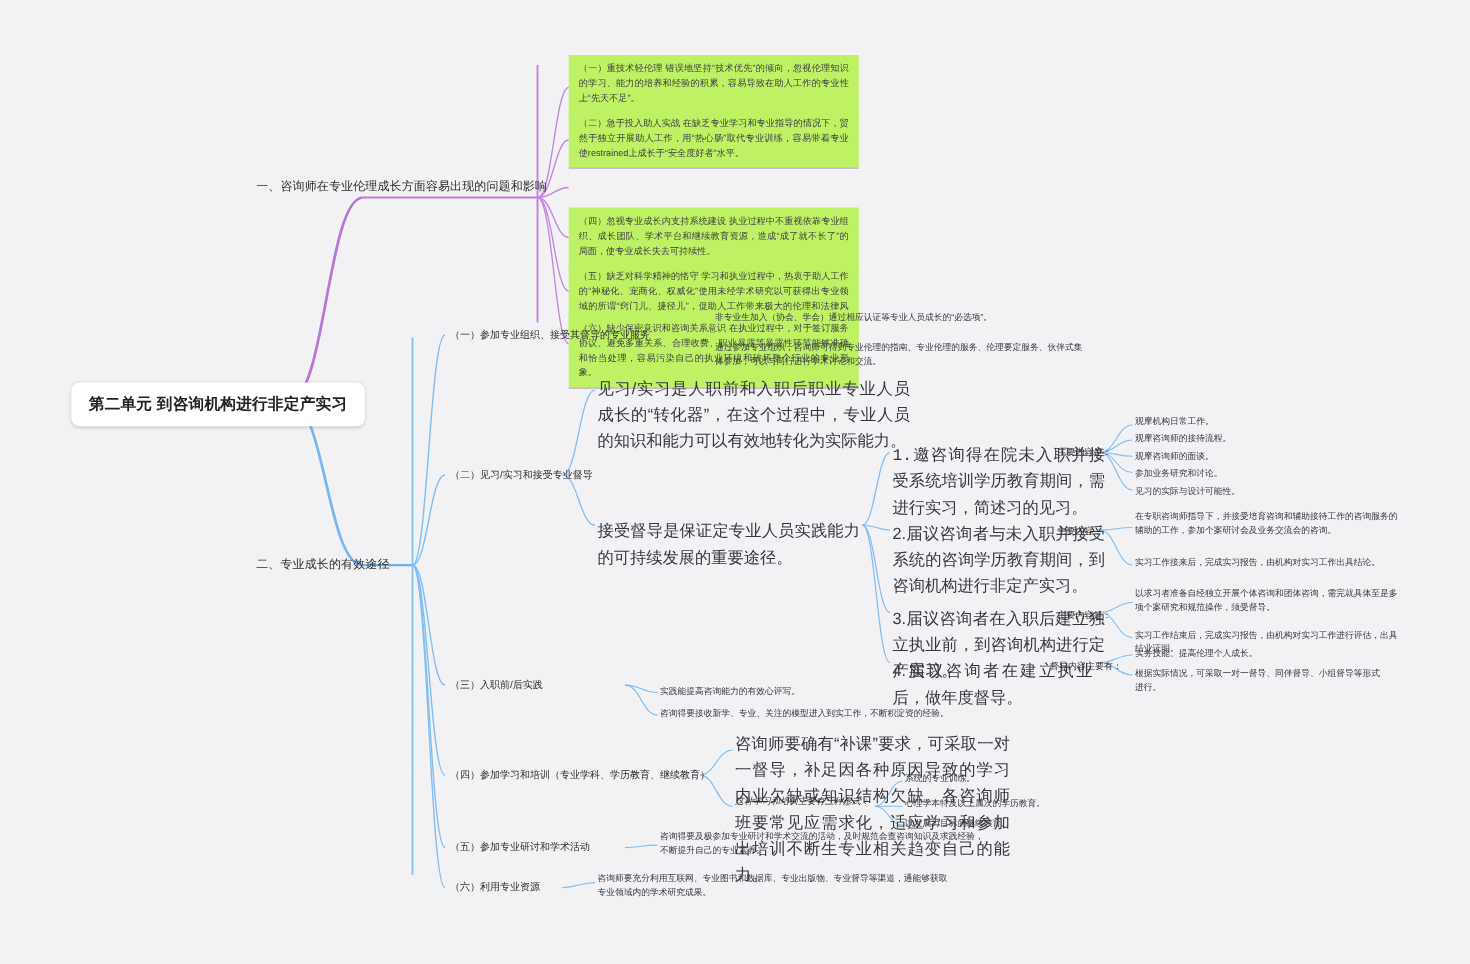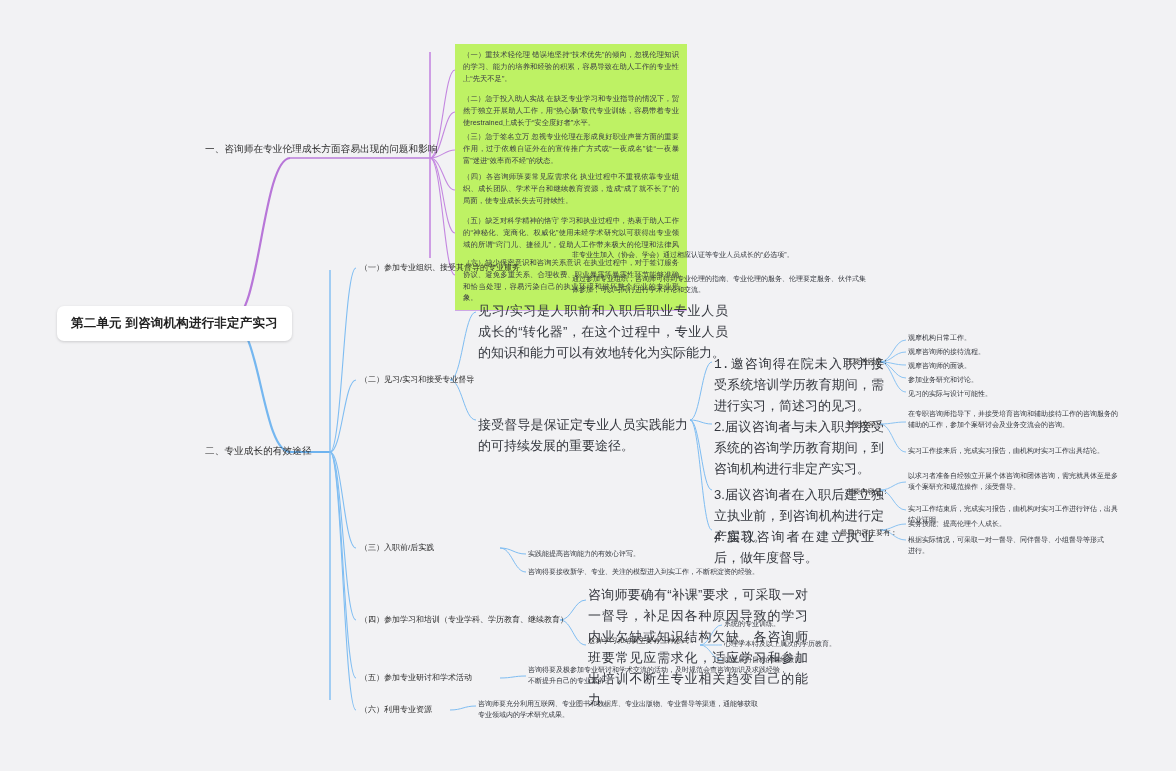--- a/index.html
+++ b/index.html
@@ -132,22 +132,21 @@
 
     <path d="M450 710 C 462 710, 464 706, 476 706" fill="none" stroke="#7fbdf2" stroke-width="1"></path>
   </svg>
 
   <div class="node root" style="left:57px;top:306px;">第二单元 到咨询机构进行非定产实习</div>
 
   <div class="node l1" style="left:205px;top:143px;">一、咨询师在专业伦理成长方面容易出现的问题和影响</div>
 
   <div class="node pbox" style="left:455px;top:44px;width:232px;">（一）重技术轻伦理 错误地坚持“技术优先”的倾向，忽视伦理知识的学习、能力的培养和经验的积累，容易导致在助人工作的专业性上“先天不足”。</div>
   <div class="node pbox" style="left:455px;top:88px;width:232px;">（二）急于投入助人实战 在缺乏专业学习和专业指导的情况下，贸然于独立开展助人工作，用“热心肠”取代专业训练，容易带着专业使restrained上成长于“安全度好者”水平。</div>
-  <div class="node pbox" style="left:455px;top:126px;width:232px;">（三）急于签名立万 忽视专业伦理在形成良好职业声誉方面的重要作用，过于依赖自证外在的宣传推广方式或“一夜成名”徒“一夜暴富”迷进“效率而不经”的状态。</div>
-  <div class="node pbox" style="left:455px;top:166px;width:232px;">（四）各咨询师班要常见应需求化 执业过程中不重视依靠专业组织、成长团队、学术平台和继续教育资源，造成“成了就不长了”的局面，使专业成长失去可持续性。</div>
+  <div class="node pbox" style="left:455px;top:166px;width:232px;">（四）忽视专业成长内支持系统建设 执业过程中不重视依靠专业组织、成长团队、学术平台和继续教育资源，造成“成了就不长了”的局面，使专业成长失去可持续性。</div>
   <div class="node pbox" style="left:455px;top:210px;width:232px;">（五）缺乏对科学精神的恪守 学习和执业过程中，热衷于助人工作的“神秘化、宠商化、权威化”使用未经学术研究以可获得出专业领域的所谓“窍门儿、捷径儿”，促助人工作带来极大的伦理和法律风险。</div>
   <div class="node pbox" style="left:455px;top:252px;width:232px;">（六）缺少保密意识和咨询关系意识 在执业过程中，对于签订服务协议、避免多重关系、合理收费、职业暴露等暴露性环节能够准确和恰当处理，容易污染自己的执业环境和破坏整个行业的专业形象。</div>
 
   <div class="node l1" style="left:205px;top:445px;">二、专业成长的有效途径</div>
 
   <div class="node l2" style="left:360px;top:262px;">（一）参加专业组织、接受其督导的专业服务</div>
   <div class="node tiny" style="left:572px;top:249px;width:300px;">非专业生加入（协会、学会）通过相应认证等专业人员成长的“必选项”。</div>
   <div class="node tiny" style="left:572px;top:273px;width:300px;">通过参加专业组织，咨询师可得到专业伦理的指南、专业伦理的服务、伦理要定服务、伙伴式集体参加，可以与同行进行学术讨论和交流。</div>
 
   <div class="node l2" style="left:360px;top:374px;">（二）见习/实习和接受专业督导</div>

